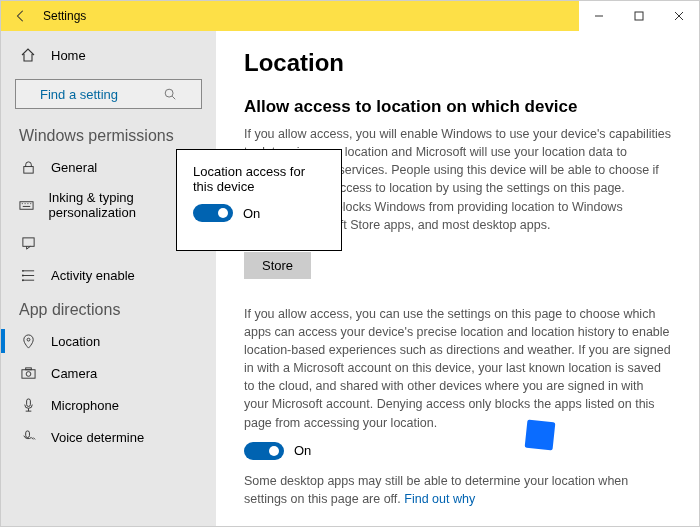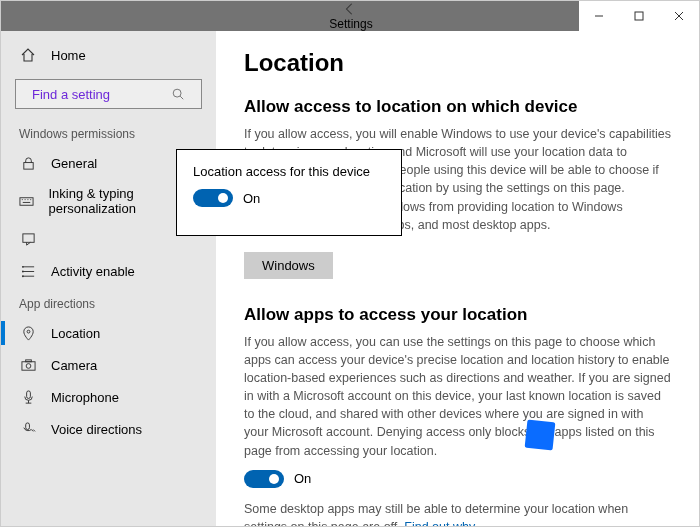--- a/index.html
+++ b/index.html
@@ -11,23 +11,22 @@
   width: 700px;
   height: 527px;
   overflow: hidden;
   position: relative;
   border: 1px solid #ccc;
 }
 .titlebar {
   height: 30px;
   display: flex;
   align-items: center;
-  background: #737373;
-  position: relative;
-  flex-direction: column;
+  background: #fde047;
+  position: relative;
 }
 .titlebar .back {
   width: 40px; height: 30px;
   display: flex; align-items: center; justify-content: center;
   color: #555;
 }
 .titlebar .title {
   font-size: 12px;
   color: #000;
   margin-left: 2px;
@@ -64,28 +63,28 @@
   display: flex; align-items: center; justify-content: center;
   margin-right: 14px;
   color: #333;
 }
 .searchbox {
   margin: 8px 14px;
   border: 1px solid #888;
   background: #eee;
   height: 30px;
   display: flex; align-items: center;
-  padding: 0 16px;
-  font-size: 13px;
-  color: #6d28d9;
+  padding: 0 24px;
+  font-size: 13px;
+  color: #0369a1;
   justify-content: space-between;
 }
 .sidebar .heading {
   padding: 10px 18px 6px 18px;
-  font-size: 12px;
+  font-size: 16px;
   color: #555;
 }
 .sidebar .privacy {
   padding: 8px 18px;
   font-weight: 600;
   font-size: 13px;
 }
 .sidebar .nav-item.active {
   position: relative;
 }
@@ -148,21 +147,21 @@
   width: 28px; height: 28px;
   background: #0a6cff;
   position: absolute;
   left: 310px; top: 390px;
   transform: rotate(6deg);
   border-radius: 2px;
 }
 .popup {
   position: absolute;
   left: 175px; top: 148px;
-  width: 226px;
+  width: 166px;
   background: #fff;
   border: 1px solid #000;
   padding: 14px 16px 16px 16px;
   z-index: 5;
 }
 .popup .ptitle { font-size: 13px; margin-bottom: 10px;}
 svg { display: block; }
 </style>
 </head>
 <body>
@@ -290,32 +289,31 @@
         </span>
       <span>Microphone</span>
     </div>
     <div class="nav-item">
       <span class="icon">
           <svg width="15" height="15" viewBox="0 0 16 16">
             <rect x="5" y="1" width="4" height="7" rx="2" stroke="#333" fill="none"></rect>
             <path d="M3 6 a5 5 0 0 0 8 2 M11 8 l2 2 M13 8 l2 2" stroke="#333" fill="none"></path>
           </svg>
         </span>
-      <span>Voice directions</span>
+      <span>Voice determine</span>
     </div>
   </div>
 
   <div class="content">
     <h1>Location</h1>
 
     <h2>Allow access to location on which device</h2>
     <p>If you allow access, you will enable Windows to use your device's capabilities to determine your location and Microsoft will use your location data to improve location services. People using this device will be able to choose if their apps have access to location by using the settings on this page. Denying access blocks Windows from providing location to Windows features, Microsoft Store apps, and most desktop apps.</p>
-    <button class="change-btn">Windows</button>
-
-    <h2>Allow apps to access your location</h2>
+    <button class="change-btn">Store</button>
+
     <p>If you allow access, you can use the settings on this page to choose which apps can access your device's precise location and location history to enable location-based experiences such as directions and weather. If you are signed in with a Microsoft account on this device, your last known location is saved to the cloud, and shared with other devices where you are signed in with your Microsoft account. Denying access only blocks the apps listed on this page from accessing your location.</p>
 
     <div class="toggle-row">
       <div class="toggle"></div>
       <span class="toggle-label">On</span>
     </div>
 
     <p class="note">
       <span>Some desktop apps may still be able to determine your location when settings on this page are off. </span><a href="#">Find out why</a>
     </p>

